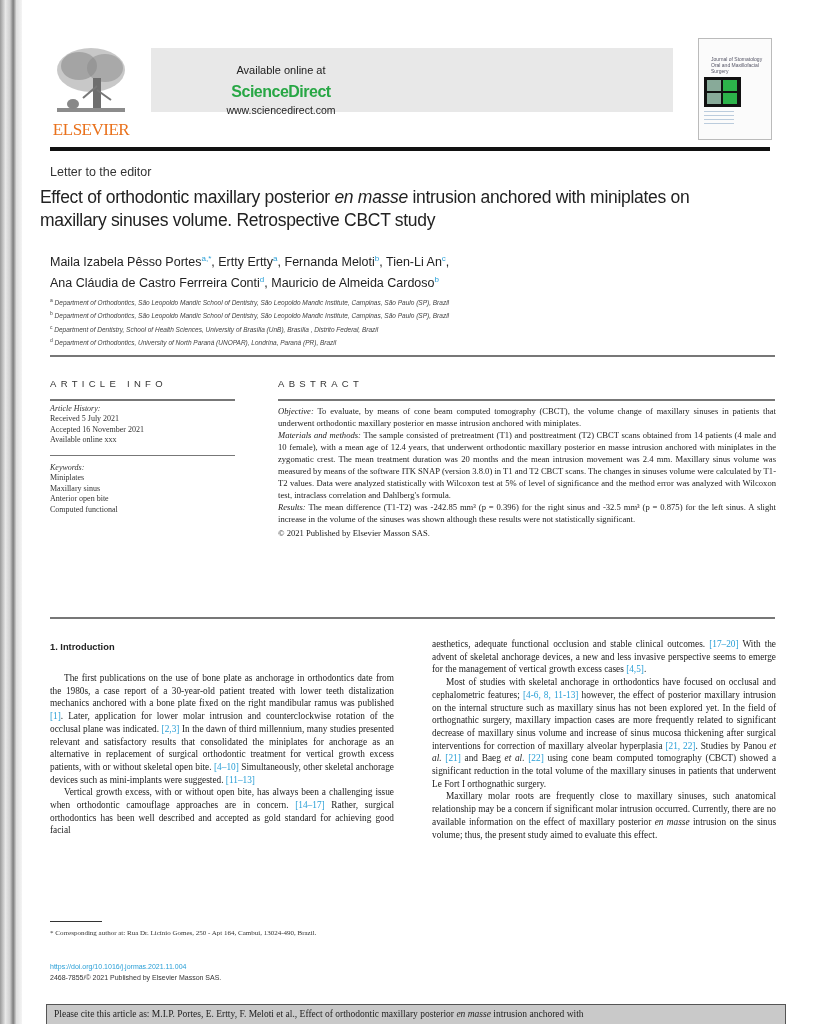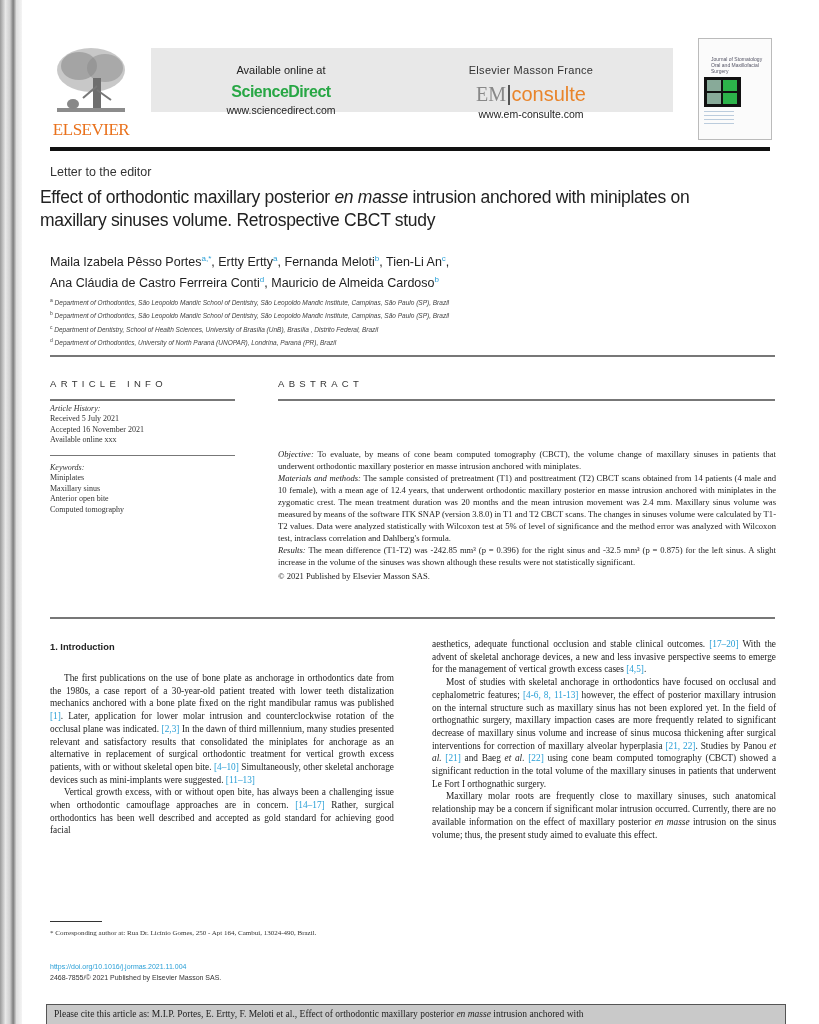--- a/index.html
+++ b/index.html
@@ -74,21 +74,21 @@
   .rule-grey { position: absolute; height: 1.5px; background: #777; }
 
   .sec-head {
     position: absolute; font-family: "Liberation Sans", sans-serif; font-size: 9.5px; letter-spacing: 4.3px; color: #333;
   }
   .info-block { position: absolute; left: 28px; font-size: 8px; line-height: 10.4px; color: #333; }
   .info-block .lbl { font-style: italic; }
 
   .abstract {
     position: absolute; left: 256px; top: 405px; width: 498px;
-    font-size: 8.6px; line-height: 12px; text-align: justify; color: #222; margin-top: 43px;
+    font-size: 8.6px; line-height: 12px; text-align: justify; color: #222;
   }
   .abstract p { margin: 0; }
   .abstract .lbl { font-style: italic; }
   .abstract .copy { text-align: left; margin-top: 2px; }
 
   .intro-head { position: absolute; left: 28px; top: 642px; font-family: "Liberation Sans", sans-serif; font-weight: bold; font-size: 9.3px; color: #222; }
   .col { position: absolute; width: 344px; font-size: 9.3px; line-height: 12.7px; text-align: justify; color: #222; }
   .col p { margin: 0; text-indent: 14px; }
   .col p.noindent { text-indent: 0; }
   .ref { color: #2a9fd6; }
@@ -125,27 +125,20 @@
     </svg>
     <div class="logo-word">ELSEVIER</div>
   </div>
 
   <div class="banner">
     <div class="sd-block">
       <div class="sd-avail">Available online at</div>
       <div class="sd-name">ScienceDirect</div>
       <div class="sd-url">www.sciencedirect.com</div>
     </div>
-    <div class="em-block">
-      <div class="em-top">Elsevier Masson France</div>
-      <div class="em-logo">
-        <span class="em-em">EM</span><span class="em-bar"></span><span class="em-consulte">consulte</span>
-      </div>
-      <div class="em-url">www.em-consulte.com</div>
-    </div>
   </div>
 
   <div class="cover">
     <div class="cover-title">Journal of Stomatology Oral and Maxillofacial Surgery</div>
     <div class="cover-img">
       <i style="left:3px;top:3px;background:#8a9;"></i>
       <i style="left:19px;top:3px;"></i>
       <i style="left:3px;top:16px;background:#8a9;"></i>
       <i style="left:19px;top:16px;"></i>
     </div>
@@ -179,21 +172,21 @@
     <div>Received 5 July 2021</div>
     <div>Accepted 16 November 2021</div>
     <div>Available online xxx</div>
   </div>
   <div class="rule-grey" style="left:28px; top:455px; width:185px; height:1px;"></div>
   <div class="info-block" style="top:463px;">
     <div class="lbl">Keywords:</div>
     <div>Miniplates</div>
     <div>Maxillary sinus</div>
     <div>Anterior open bite</div>
-    <div>Computed tomography</div>
+    <div>Computed functional</div>
   </div>
 
   <div class="sec-head" style="left:256px; top:378px;">ABSTRACT</div>
   <div class="rule-grey" style="left:256px; top:399px; width:497px;"></div>
   <div class="abstract">
     <p><span class="lbl">Objective:</span><span> To evaluate, by means of cone beam computed tomography (CBCT), the volume change of maxillary sinuses in patients that underwent orthodontic maxillary posterior en masse intrusion anchored with miniplates.</span></p>
     <p><span class="lbl">Materials and methods:</span><span> The sample consisted of pretreatment (T1) and posttreatment (T2) CBCT scans obtained from 14 patients (4 male and 10 female), with a mean age of 12.4 years, that underwent orthodontic maxillary posterior en masse intrusion anchored with miniplates in the zygomatic crest. The mean treatment duration was 20 months and the mean intrusion movement was 2.4 mm. Maxillary sinus volume was measured by means of the software ITK SNAP (version 3.8.0) in T1 and T2 CBCT scans. The changes in sinuses volume were calculated by T1-T2 values. Data were analyzed statistically with Wilcoxon test at 5% of level of significance and the method error was analyzed with Wilcoxon test, intraclass correlation and Dahlberg's formula.</span></p>
     <p><span class="lbl">Results:</span><span> The mean difference (T1-T2) was -242.85 mm³ (p = 0.396) for the right sinus and -32.5 mm³ (p = 0.875) for the left sinus. A slight increase in the volume of the sinuses was shown although these results were not statistically significant.</span></p>
     <p class="copy">© 2021 Published by Elsevier Masson SAS.</p>
   </div>

